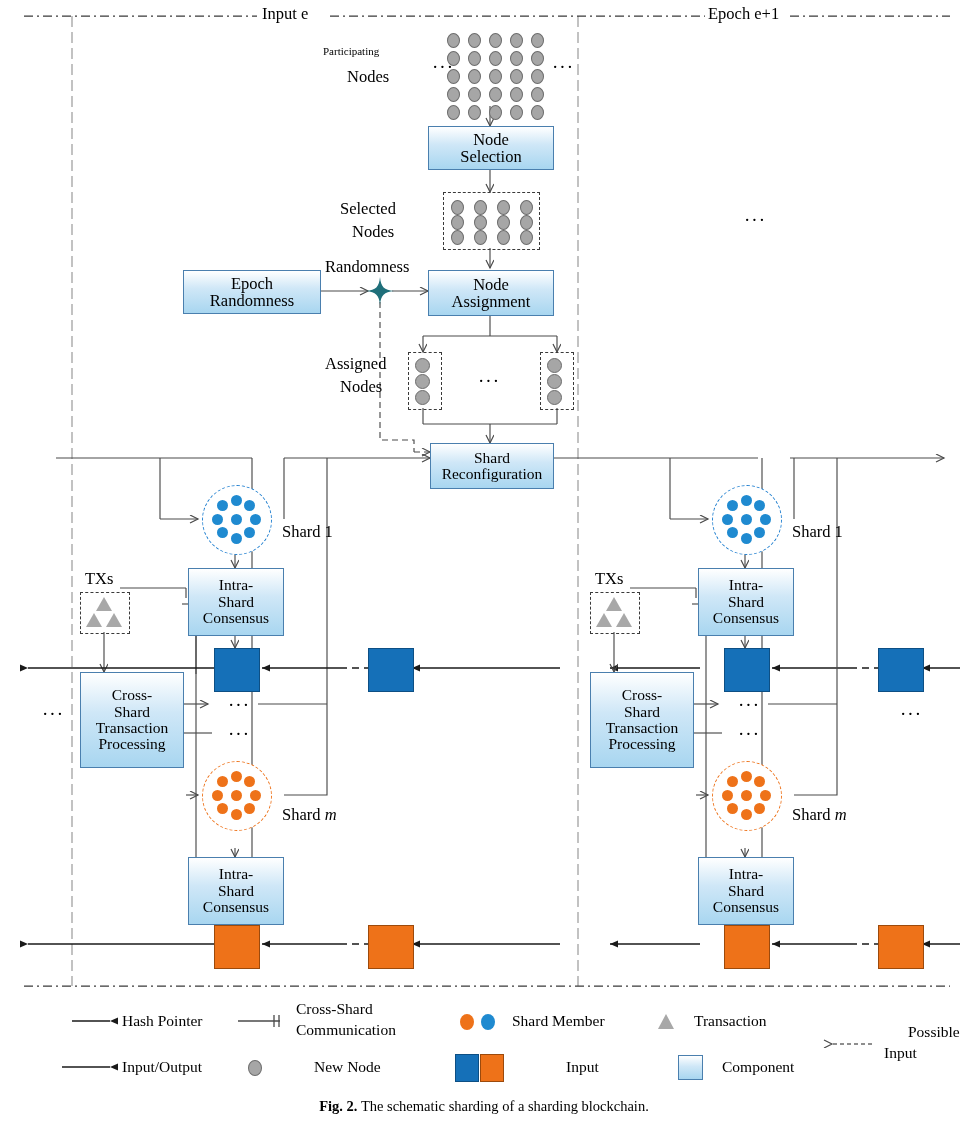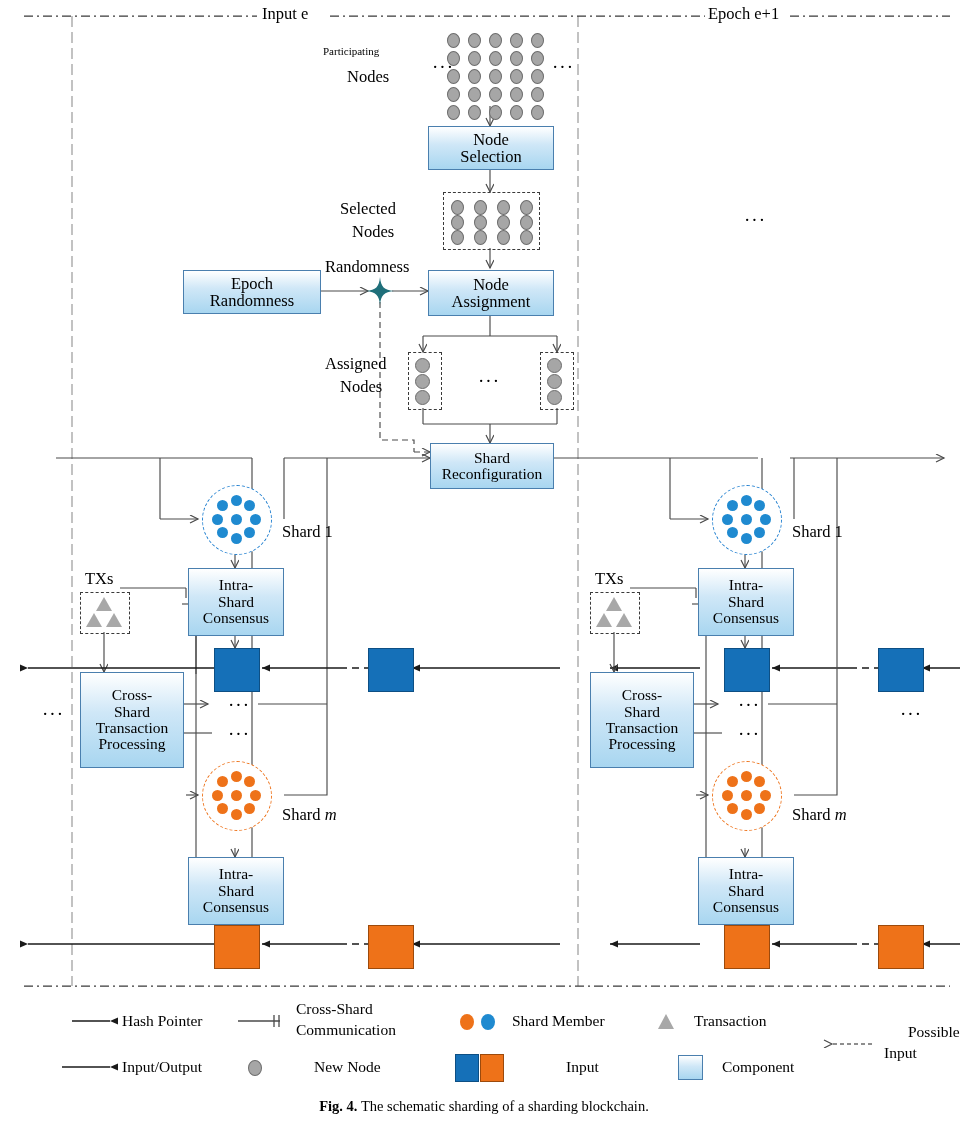--- a/index.html
+++ b/index.html
@@ -497,17 +497,17 @@
     <div class="lgtext" style="left:566px;top:63px;">Input</div>
 
     <div class="lgcomp" style="left:678px;top:60px;"></div>
     <div class="lgtext" style="left:722px;top:63px;">Component</div>
 
     <div class="lgtext" style="left:908px;top:28px;">Possible</div>
     <div class="lgtext" style="left:884px;top:49px;">Input</div>
   </div>
 
   <div id="caption">
-    <b>Fig. 4.</b>
+    <b>Fig. 2.</b>
     <span>The schematic sharding of a sharding blockchain.</span>
   </div>
 
 </div>
 
 </body></html>

